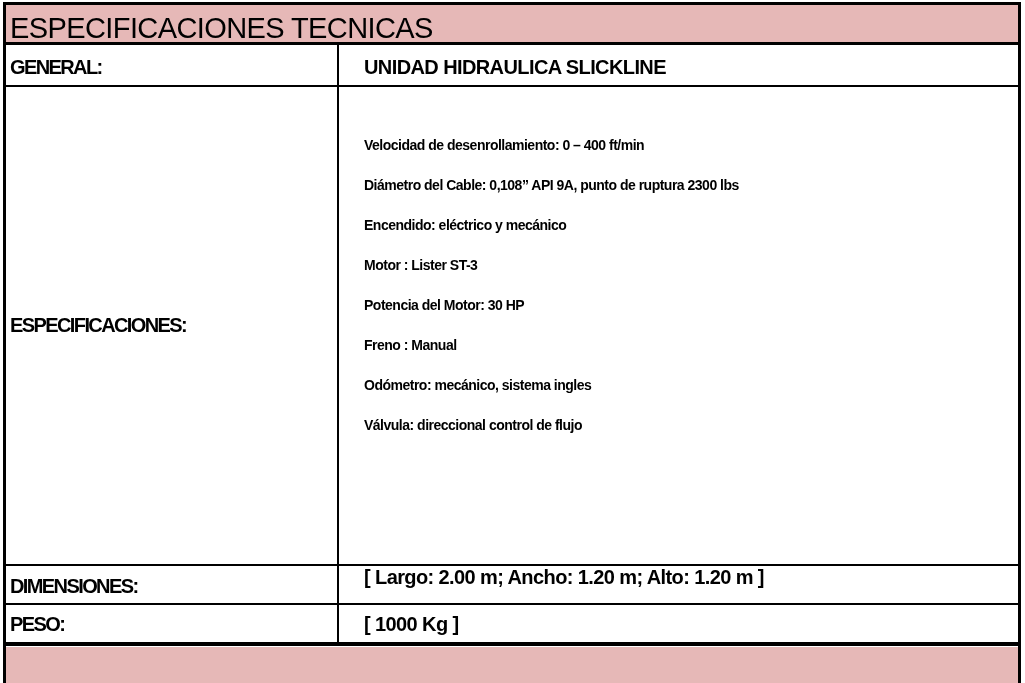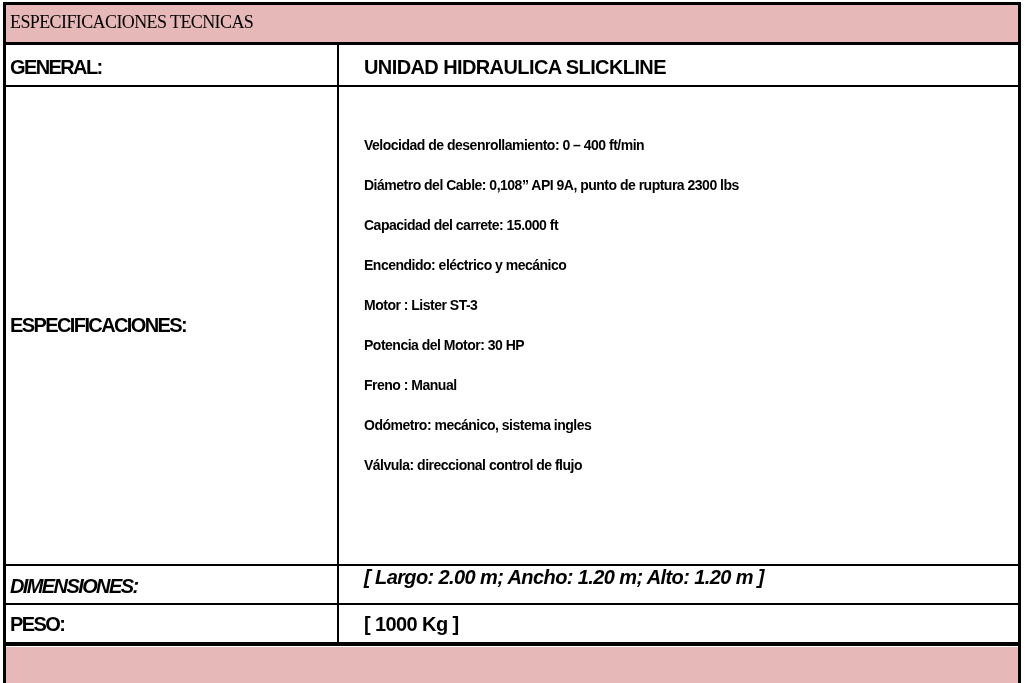--- a/index.html
+++ b/index.html
@@ -3,21 +3,21 @@
 <meta charset="utf-8">
 <style>
   html, body { margin: 0; padding: 0; background: #ffffff; }
   body { width: 1025px; height: 683px; overflow: hidden; position: relative;
          font-family: "Liberation Sans", sans-serif; color: #000; }
   .sheet { position: absolute; left: 3px; top: 2px; width: 1018px; height: 690px;
            border-left: 3px solid #000; border-right: 3px solid #000; border-top: 3px solid #000;
            box-sizing: border-box; }
   .row { position: absolute; left: 0; right: 0; box-sizing: border-box; }
   .title-row { top: 0; height: 40px; background: #e6b8b7; border-bottom: 3px solid #000; }
-  .title-text { position: absolute; left: 4px; top: 7px; font-size: 18px; letter-spacing: -0.6px; font-family: Liberation Serif, serif; }
+  .title-text { position: absolute; left: 4px; top: 7px; font-size: 29px; letter-spacing: -0.6px; }
   .cell-label { position: absolute; left: 4px; font-size: 20px; font-weight: bold; letter-spacing: -1.6px; }
   .cell-value { position: absolute; left: 358px; font-size: 20px; font-weight: bold; letter-spacing: -0.6px; text-align: right; }
   .divider { position: absolute; left: 331px; width: 2px; background: #000; }
   .hline { position: absolute; left: 0; right: 0; height: 2px; background: #000; }
   .hline.thick { height: 4px; }
   .spec-list { position: absolute; left: 358px; top: 43px; margin: 0; padding: 0; list-style: none; }
   .spec-list li { font-size: 14px; font-weight: bold; letter-spacing: -0.5px; height: 40px; line-height: 30px; }
   .footer-row { position: absolute; left: 0; right: 0; top: 642px; height: 60px; background: #e6b8b7; }
 </style>
 </head>
@@ -32,32 +32,31 @@
     <span class="cell-label" style="top:8px;">GENERAL:</span>
     <span class="cell-value" style="top:8px;">UNIDAD HIDRAULICA SLICKLINE</span>
   </div>
   <div class="hline" style="top:80px;"></div>
 
   <div class="row" style="top:82px;height:479px;">
     <span class="cell-label" style="top:227px;">ESPECIFICACIONES:</span>
     <ul class="spec-list">
       <li>Velocidad de desenrollamiento: 0 – 400 ft/min</li>
       <li>Diámetro del Cable: 0,108” API 9A,  punto de ruptura 2300 lbs</li>
-      <li>Capacidad del carrete: 15.000 ft</li>
       <li>Encendido: eléctrico y mecánico</li>
       <li>Motor : Lister ST-3</li>
       <li>Potencia del Motor: 30 HP</li>
       <li>Freno : Manual</li>
       <li>Odómetro: mecánico, sistema ingles</li>
       <li>Válvula: direccional control de flujo</li>
     </ul>
   </div>
   <div class="hline" style="top:559px;"></div>
 
-  <div class="row" style="top:561px;height:33px;font-style:italic;">
+  <div class="row" style="top:561px;height:33px;">
     <span class="cell-label" style="top:9px;">DIMENSIONES:</span>
     <span class="cell-value" style="top:0;">[ Largo: 2.00 m; Ancho: 1.20 m; Alto: 1.20 m ]</span>
   </div>
   <div class="hline" style="top:598px;"></div>
 
   <div class="row" style="top:600px;height:38px;">
     <span class="cell-label" style="top:8px;">PESO:</span>
     <span class="cell-value" style="top:8px;">[ 1000 Kg ]</span>
   </div>
   <div class="hline thick" style="top:637px;"></div>

